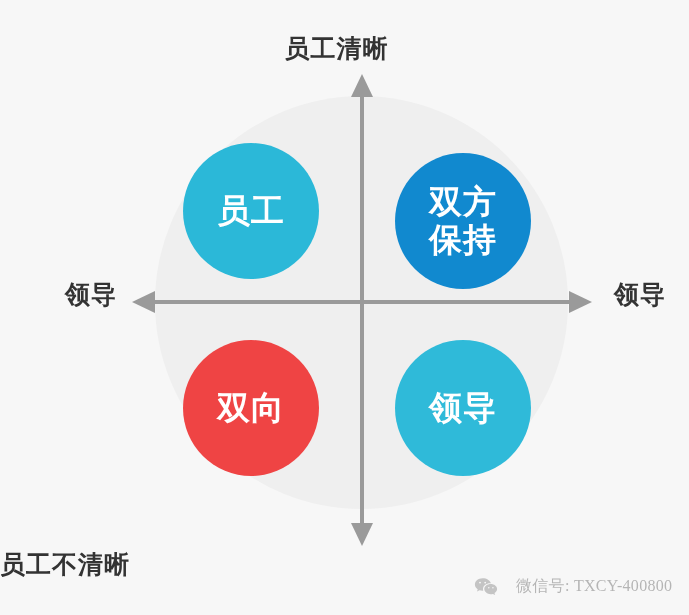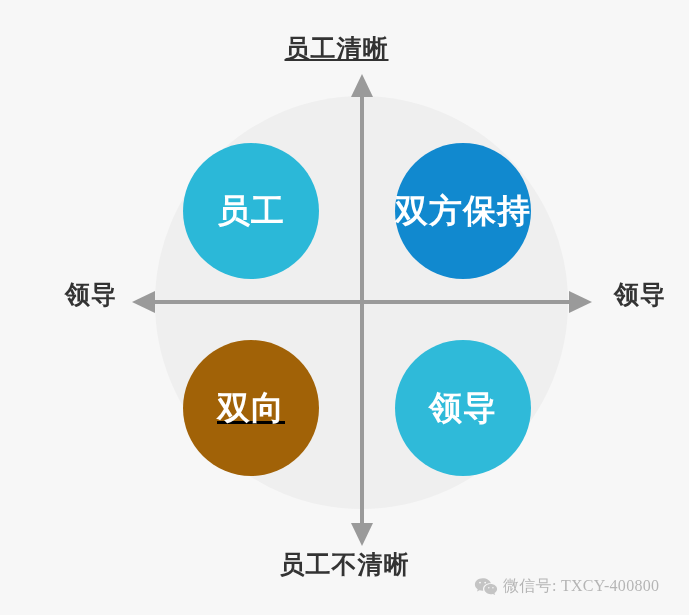--- a/index.html
+++ b/index.html
@@ -40,59 +40,58 @@
     height: 615px;
   }
 
   
   .bubble {
     position: absolute;
     width: 136px;
     height: 136px;
     border-radius: 50%;
     display: flex;
-    flex-direction: row;
+    flex-direction: column;
     align-items: center;
     justify-content: center;
     box-sizing: border-box;
   }
   .bubble .line {
     color: #ffffff;
     font-size: 33px;
     font-weight: bold;
     line-height: 38px;
     letter-spacing: 1px;
     white-space: nowrap;
     text-align: center;
   }
   #bubble-tl { left: 183px; top: 143px; background: #2bb8d8; }
-  #bubble-tr { left: 395px; top: 143px; background: #1189cf; }
+  #bubble-tr { left: 395px; top: 153px; background: #1189cf; }
   #bubble-bl { left: 183px; top: 340px; background: #1292d4; }
   #bubble-br { left: 395px; top: 340px; background: #2fbad9; }
 
   
   .axis-label {
     position: absolute;
     color: #333333;
     font-size: 25px;
     font-weight: bold;
     line-height: 32px;
     letter-spacing: 1px;
     white-space: nowrap;
   }
   #label-top {
     left: 0; right: 16px;
     top: 32px;
     text-align: center;
-    text-decoration: underline;
   }
   #label-bottom {
     left: 0; right: 0;
     top: 548px;
-    text-align: center;
+    text-align: left;
   }
   #label-left {
     left: 36px;
     top: 278px;
     width: 110px;
     text-align: center;
   }
   #label-right {
     left: 594px;
     top: 278px;
@@ -101,21 +100,21 @@
   }
   .axis-label .line2 { display: block; }
 
   
   #watermark {
     position: absolute;
     left: 474px;
     top: 576px;
     display: flex;
     align-items: center;
-    gap: 5px;
+    gap: 18px;
     opacity: 0.48;
   }
   #watermark .wm-text {
     color: #6e6e6e;
     font-size: 16px;
     letter-spacing: 0.3px;
     white-space: nowrap;
     font-family: "Liberation Serif", "DejaVu Serif", serif;
   }
 </style>
@@ -139,21 +138,21 @@
 
   <div class="bubble" id="bubble-tl" style="background: rgb(43, 184, 216);">
     <span class="line">员工</span>
   </div>
 
   <div class="bubble" id="bubble-tr" style="background: rgb(17, 137, 207);">
     <span class="line">双方</span>
     <span class="line">保持</span>
   </div>
 
-  <div class="bubble" id="bubble-bl" style="background: #a16207; text-decoration: underline;">
+  <div class="bubble" id="bubble-bl" style="background: #ef4444;">
     <span class="line">双向</span>
   </div>
 
   <div class="bubble" id="bubble-br" style="background: rgb(47, 186, 217);">
     <span class="line">领导</span>
   </div>
 
   <div class="axis-label" id="label-top">
     <span>员工清晰</span>
   </div>

